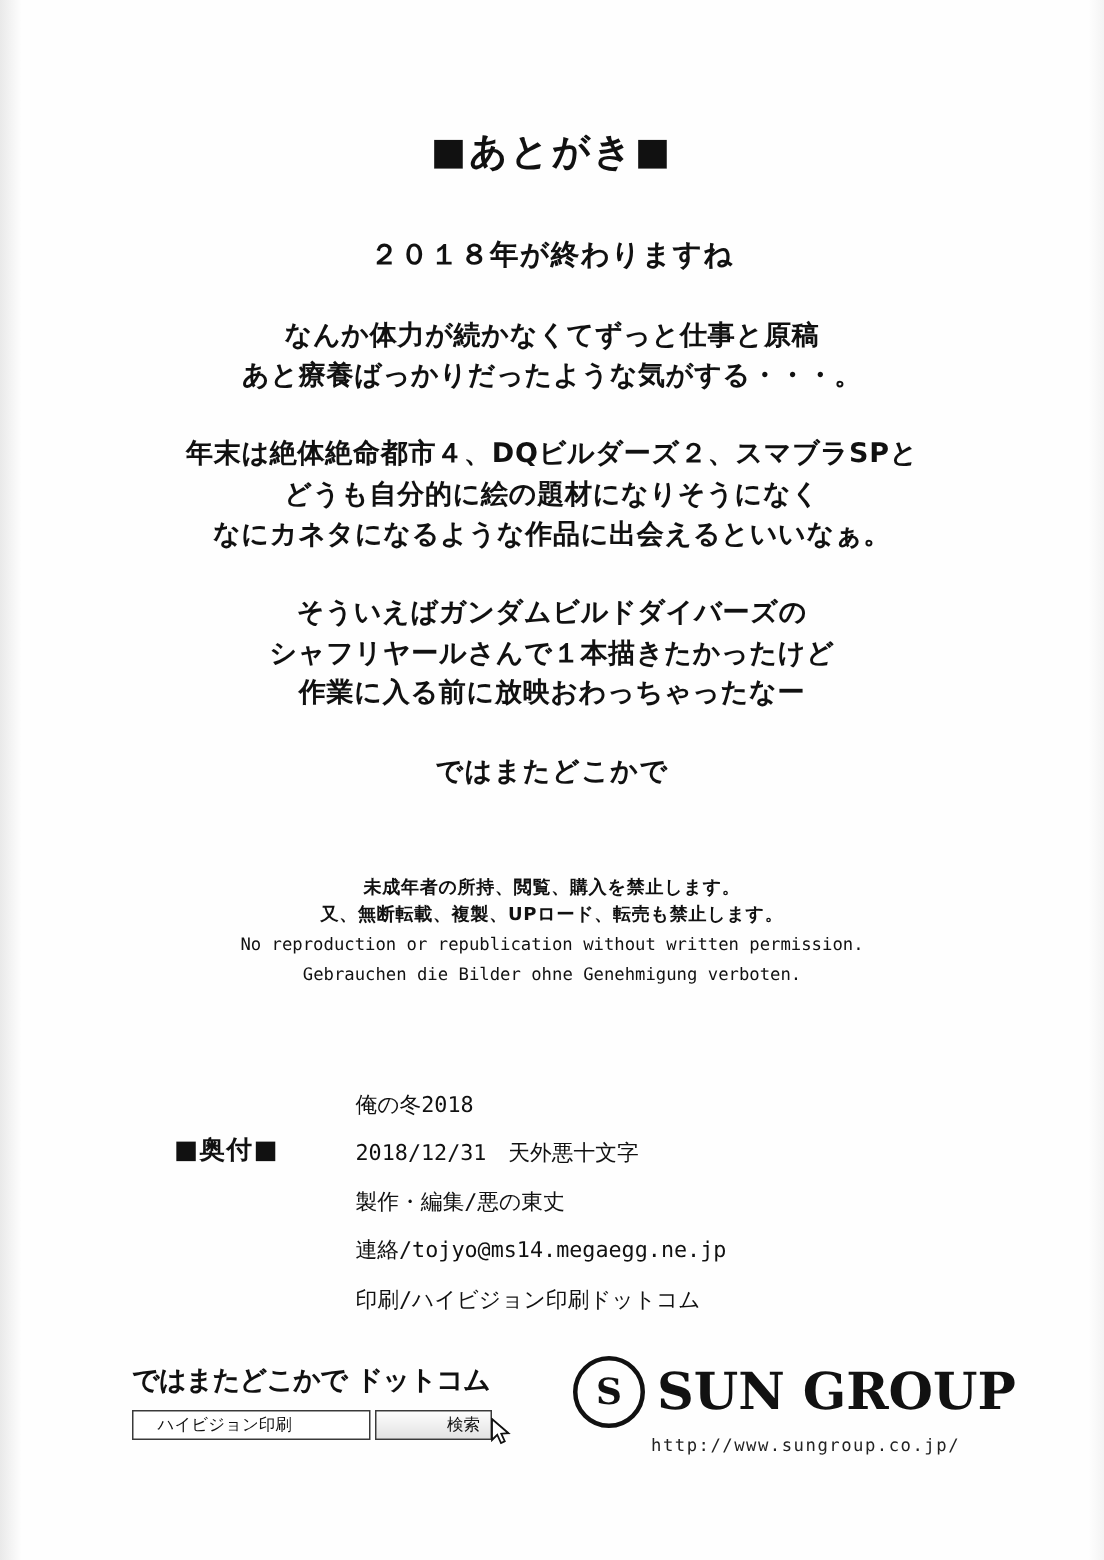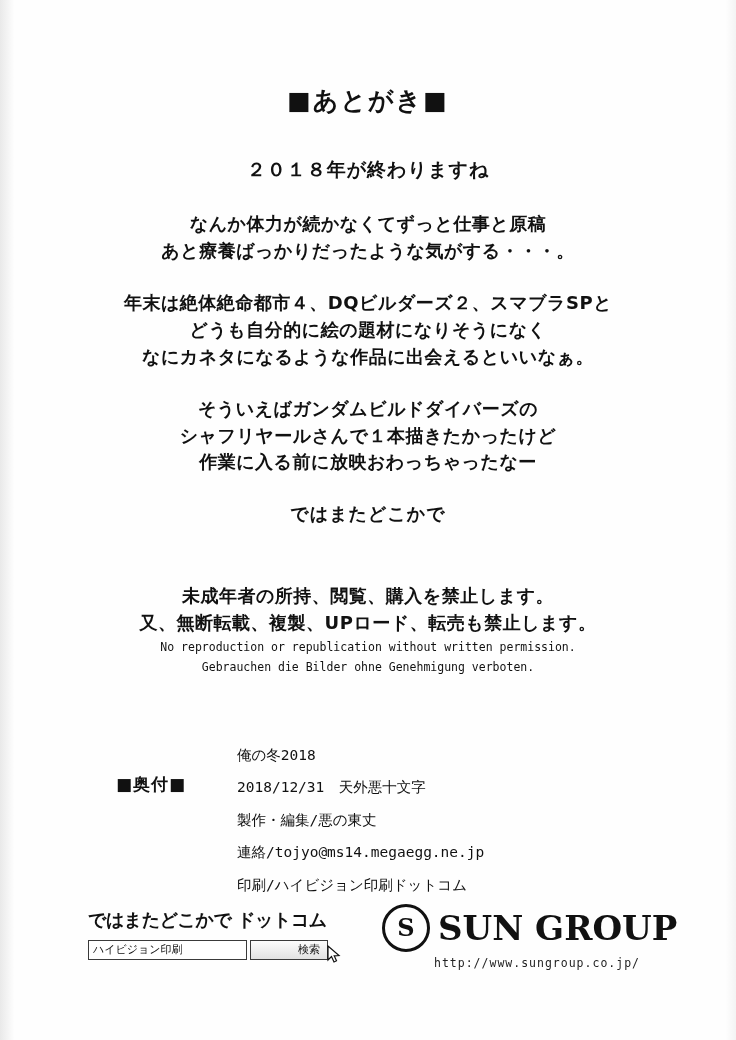--- a/index.html
+++ b/index.html
@@ -73,21 +73,21 @@
     font-weight: bold;
     letter-spacing: 1px;
     margin: 10px 0 0 0;
   }
 
   .notice {
     margin-top: 56px;
     text-align: center;
   }
   .notice .jp {
-    font-size: 18px;
+    font-size: 12px;
     font-weight: bold;
     line-height: 1.5;
     letter-spacing: .5px;
   }
   .notice .en {
     font-family: "DejaVu Sans Mono", monospace;
     font-size: 11.5px;
     line-height: 1.5;
     margin-top: 3px;
     letter-spacing: 0px;
@@ -145,21 +145,21 @@
     align-items: stretch;
     width: 240px;
     height: 20px;
   }
   .hv-input {
     flex: 1 1 auto;
     border: 1px solid #3a3a3a;
     background: #ffffff;
     font-size: 11px;
     font-family: "DejaVu Sans", sans-serif;
-    padding: 0 4px;
+    padding: 0 16px;
     line-height: 18px;
     box-sizing: border-box;
     color: #111;
   }
   .hv-btn {
     width: 78px;
     margin-left: 3px;
     border: 1px solid #3a3a3a;
     background: linear-gradient(#fdfdfd, #e2e2e2);
     font-size: 11px;

